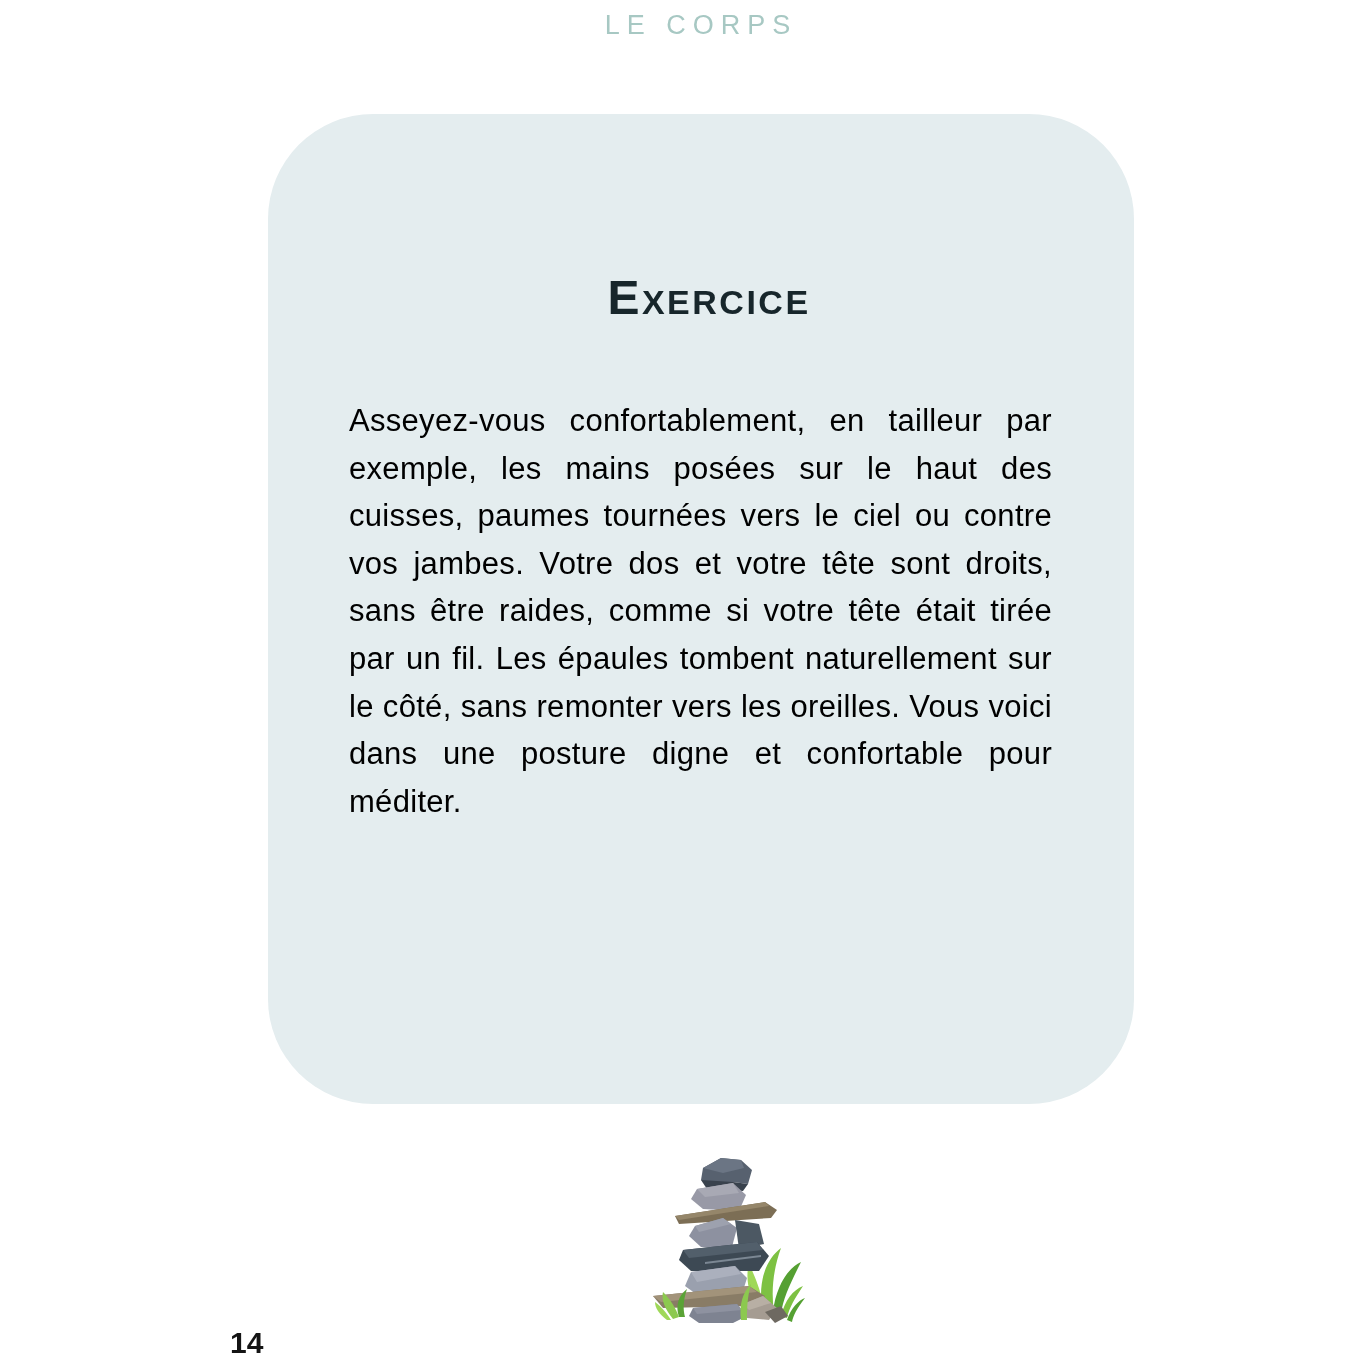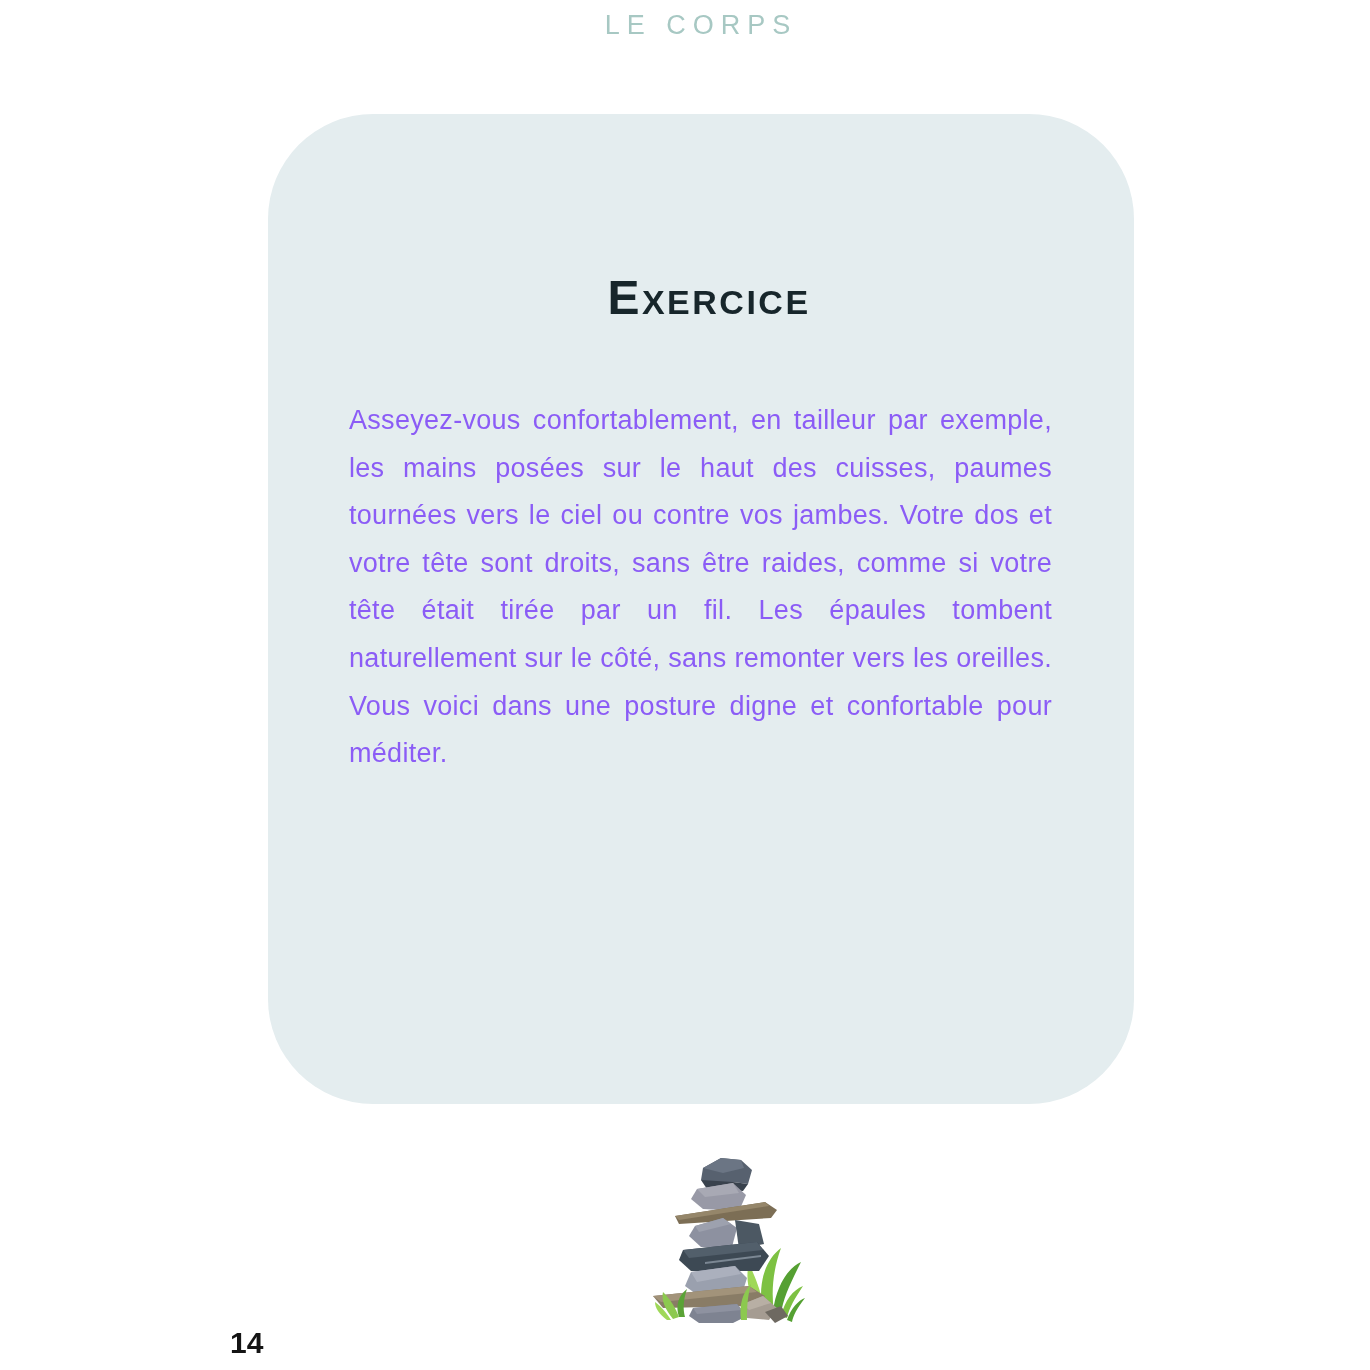--- a/index.html
+++ b/index.html
@@ -41,24 +41,24 @@
     font-variant: small-caps;
     letter-spacing: 2.5px;
     color: #17262b;
     margin-left: 8px;
   }
   .card-body {
     position: absolute;
     top: 283px;
     left: 81px;
     width: 703px;
-    font-size: 27px;
+    font-size: 31px;
     line-height: 47.6px;
     text-align: justify;
-    color: #8b5cf6;
+    color: #000000;
     letter-spacing: 0.3px;
   }
   .cairn {
     position: absolute;
     left: 645px;
     top: 1154px;
     width: 160px;
     height: 170px;
   }
   .page-number {

